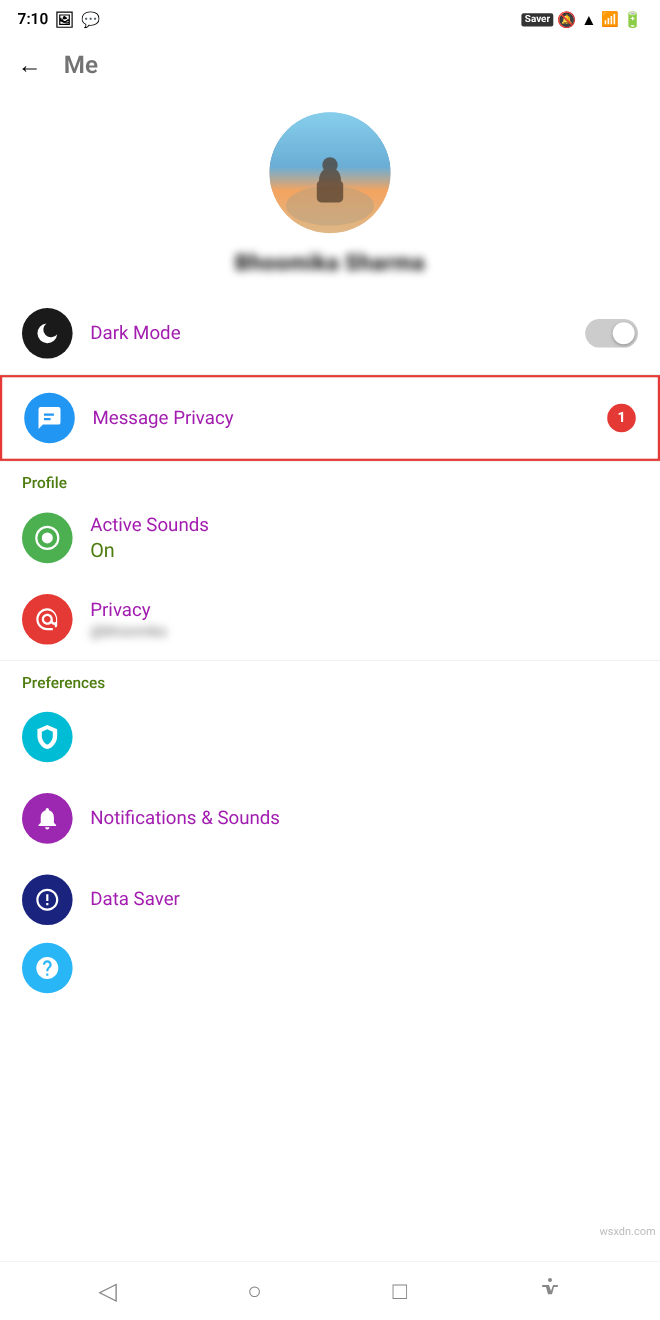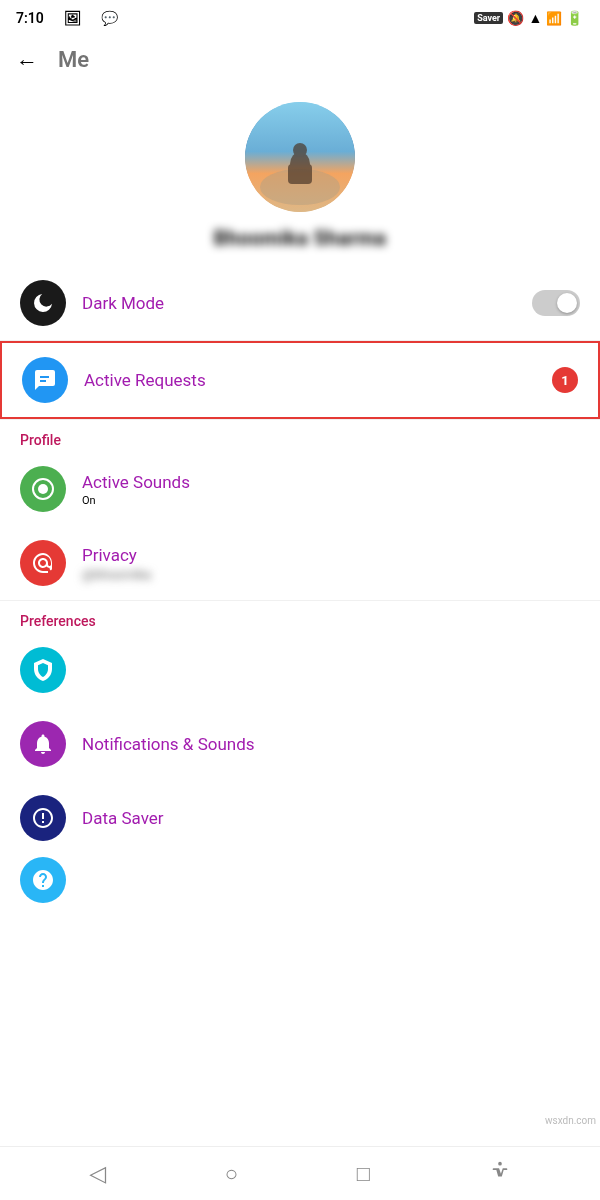--- a/index.html
+++ b/index.html
@@ -17,21 +17,21 @@
       display: flex;
       justify-content: space-between;
       align-items: center;
       padding: 8px 16px;
       height: 36px;
       background: #fff;
     }
     .status-bar-left {
       display: flex;
       align-items: center;
-      gap: 20px;
+      gap: 6px;
       font-size: 14px;
       font-weight: 600;
     }
     .status-bar-right {
       display: flex;
       align-items: center;
       gap: 4px;
       font-size: 12px;
     }
     .volte-badge {
@@ -121,22 +121,22 @@
 
     .menu-text {
       flex: 1;
     }
     .menu-label {
       font-size: 17px;
       font-weight: 400;
       color: #a21caf;
     }
     .menu-sublabel {
-      font-size: 11px;
-      color: #000000;
+      font-size: 18px;
+      color: #4d7c0f;
       margin-top: 2px;
     }
     .menu-sublabel-blur {
       font-size: 13px;
       color: #666;
       margin-top: 2px;
       filter: blur(4px);
     }
 
     
@@ -177,21 +177,21 @@
 
     
     .menu-item-highlighted {
       border: 2.5px solid #e53935;
     }
 
     
     .section-header {
       padding: 12px 20px 4px;
       font-size: 14px;
-      color: #be185d;
+      color: #4d7c0f;
       font-weight: 500;
       background: #fff;
     }
 
     
     .divider {
       height: 1px;
       background: #f0f0f0;
       margin: 0 0;
     }
@@ -296,21 +296,21 @@
 <div class="divider"></div>
 
 <div class="menu-item menu-item-highlighted">
   <div class="icon-circle icon-blue">
 
     <svg width="24" height="24" viewBox="0 0 24 24" fill="white">
       <path d="M20 2H4a2 2 0 0 0-2 2v18l4-4h14a2 2 0 0 0 2-2V4a2 2 0 0 0-2-2zm-7 12H7v-2h6zm3-4H7V8h9z"></path>
     </svg>
   </div>
   <div class="menu-text">
-    <span class="menu-label">Active Requests</span>
+    <span class="menu-label">Message Privacy</span>
   </div>
   <div class="badge">1</div>
 </div>
 
 <div class="divider"></div>
 
 <div class="section-header">Profile</div>
 
 <div class="menu-item">
   <div class="icon-circle icon-green">

